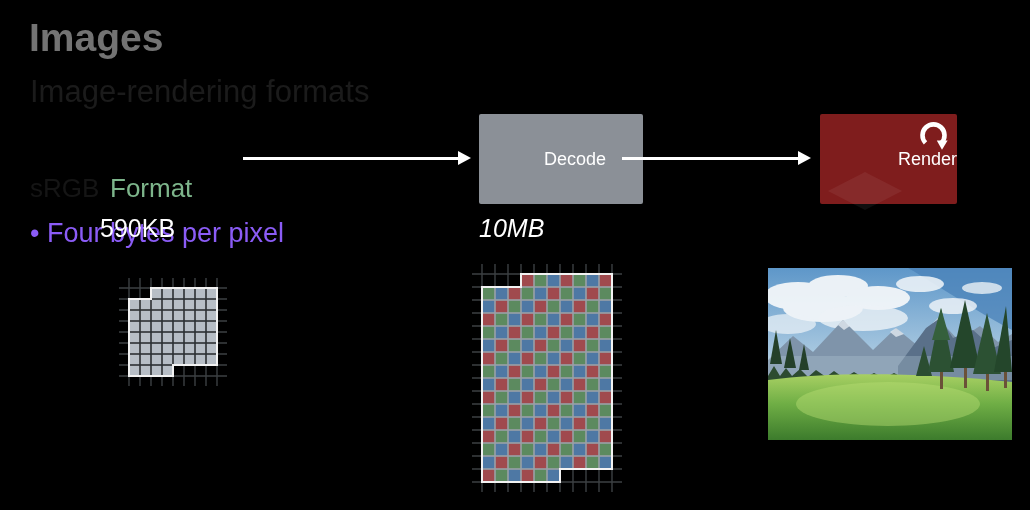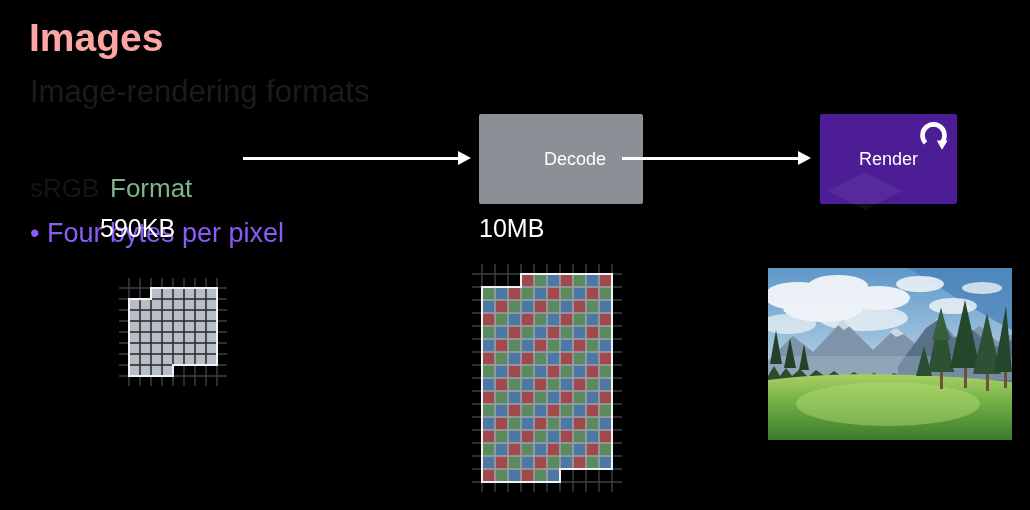--- a/index.html
+++ b/index.html
@@ -1,31 +1,31 @@
 <!DOCTYPE html>
 <html><head>
 <meta charset="utf-8">
 <style>
   html,body{margin:0;padding:0;background:#000;}
   .slide{position:relative;width:1030px;height:510px;background:#000;overflow:hidden;
          font-family:"Liberation Sans",sans-serif;}
   .abs{position:absolute;}
-  .title{left:29px;top:16px;font-size:39px;font-weight:700;color:#fca5a5;z-index:2;}
+  .title{left:29px;top:16px;font-size:39px;font-weight:700;color:#737373;z-index:2;}
   .ghost-subtitle{left:30px;top:74px;font-size:31px;color:#1b1b1b;z-index:1;}
   .stage-box{width:136px;height:90px;border-radius:2px;display:flex;align-items:center;
              justify-content:center;color:#fff;font-size:18px;z-index:1;}
   #load-box{left:100px;top:114px;background:#6caa7d;}
   #decode-box{left:479px;top:114px;background:#8b9097;}
   #render-box{left:820px;top:114px;width:137px;background:#a199c8;}
   .ghost-srgb{left:30px;top:173px;font-size:26px;color:#151515;z-index:0;}
   .ghost-format{left:110px;top:173px;font-size:26px;color:#7db58b;z-index:3;}
   .ghost-bullet{left:30px;top:218px;font-size:27px;color:#8b5cf6;z-index:1;}
   .size-label{top:214px;width:136px;font-size:25px;color:#fff;z-index:2;}
   #load-size{left:100px;}
-  #decode-size{left:479px;}
+  #decode-size{left:479px;font-style:italic;}
   .arrow-line{height:3px;background:#fff;top:157px;z-index:1;}
   .arrow-head{width:0;height:0;border-top:7px solid transparent;border-bottom:7px solid transparent;
               border-left:13px solid #fff;top:151px;z-index:1;}
   #arrow1-line{left:243px;width:215px;}
   #arrow1-head{left:458px;}
   #arrow2-line{left:622px;width:176px;}
   #arrow2-head{left:798px;}
   .refresh{left:916px;top:116px;z-index:4;}
   .diamond{left:820px;top:168px;z-index:2;}
   .photo{left:768px;top:268px;z-index:1;}
@@ -37,21 +37,21 @@
 
   <div class="abs title">Images</div>
   <div class="abs ghost-subtitle">Image-rendering formats</div>
   <div class="abs ghost-srgb">sRGB</div>
   <div class="abs ghost-format">Format</div>
   <div class="abs ghost-bullet">• Four bytes per pixel</div>
 
   <div class="abs stage-box" id="decode-box" style="background: rgb(139, 144, 151); padding-left: 28px;">
     <span>Decode</span>
   </div>
-  <div class="abs stage-box" id="render-box" style="background: #4c1d95;">
+  <div class="abs stage-box" id="render-box" style="background: #7f1d1d; justify-content: flex-end;">
     <span>Render</span>
   </div>
 
   <svg class="abs diamond" width="92" height="46">
     <polygon points="45,4 82,23 45,42 8,23" fill="rgba(255,255,255,0.06)"></polygon>
   </svg>
 
   <svg class="abs refresh" width="36" height="36" viewBox="0 0 36 36">
     <path d="M 9.5 26.9 A 11 11 0 1 1 25.5 26.9" fill="none" stroke="#fff" stroke-width="4.6"></path>
     <polygon points="20.8,24.6 31.6,24.6 26,33.8" fill="#fff"></polygon>

